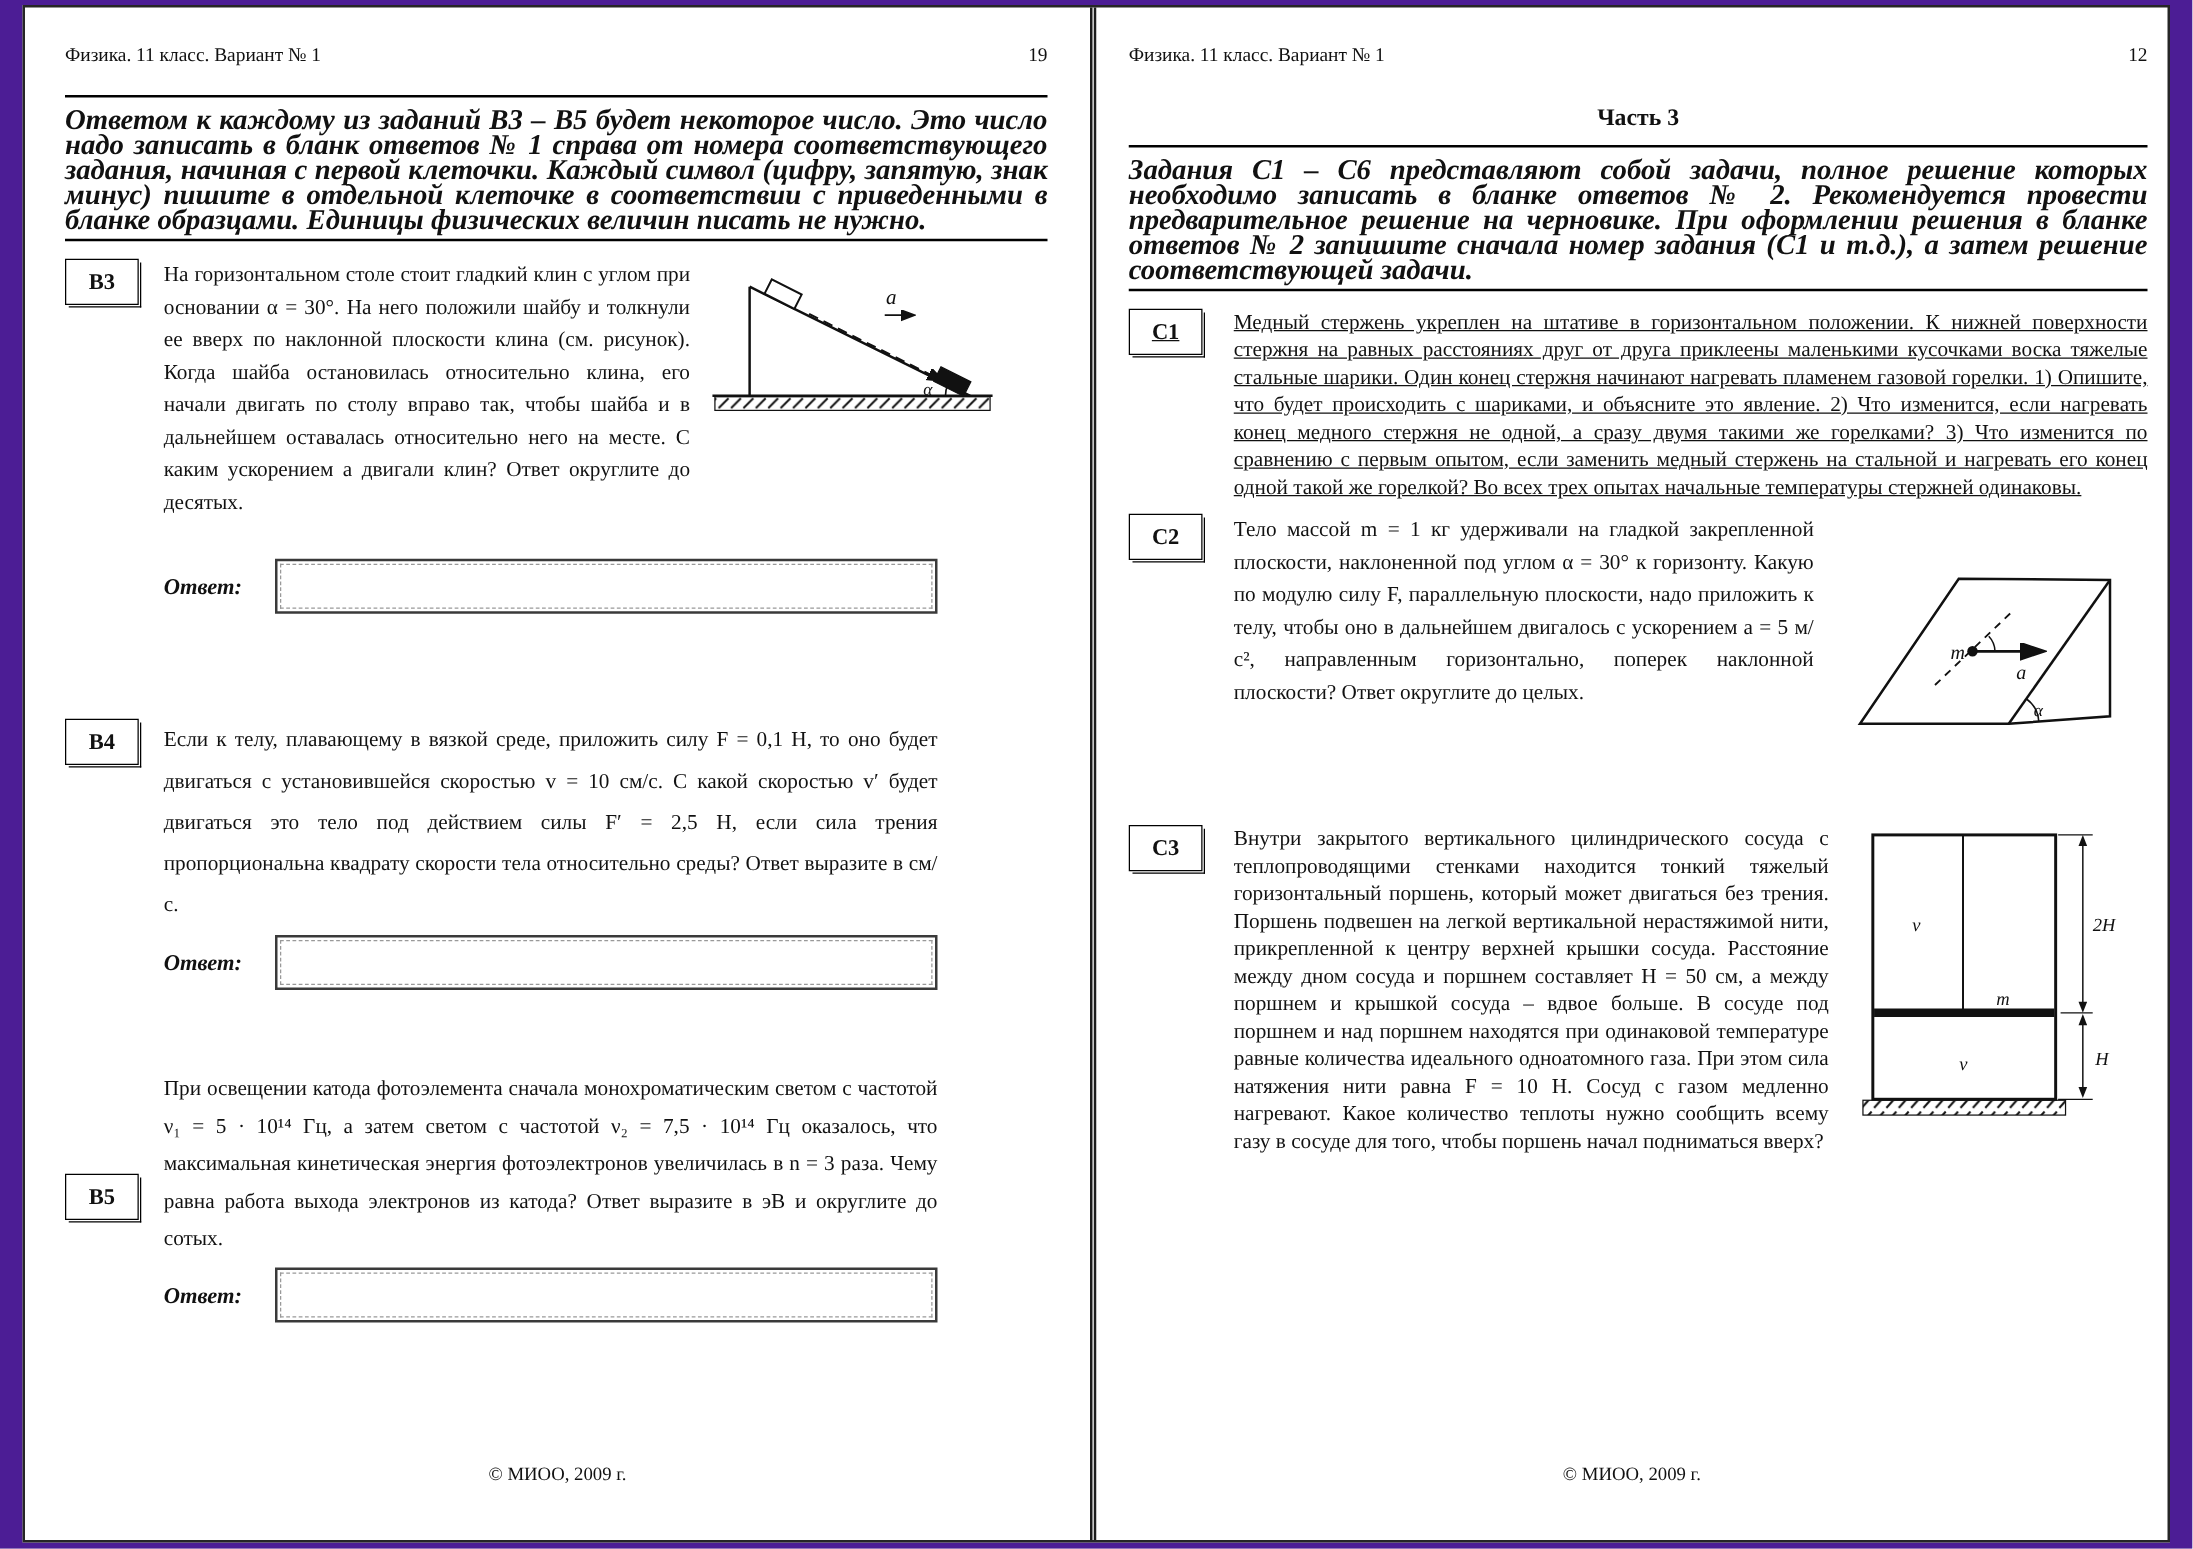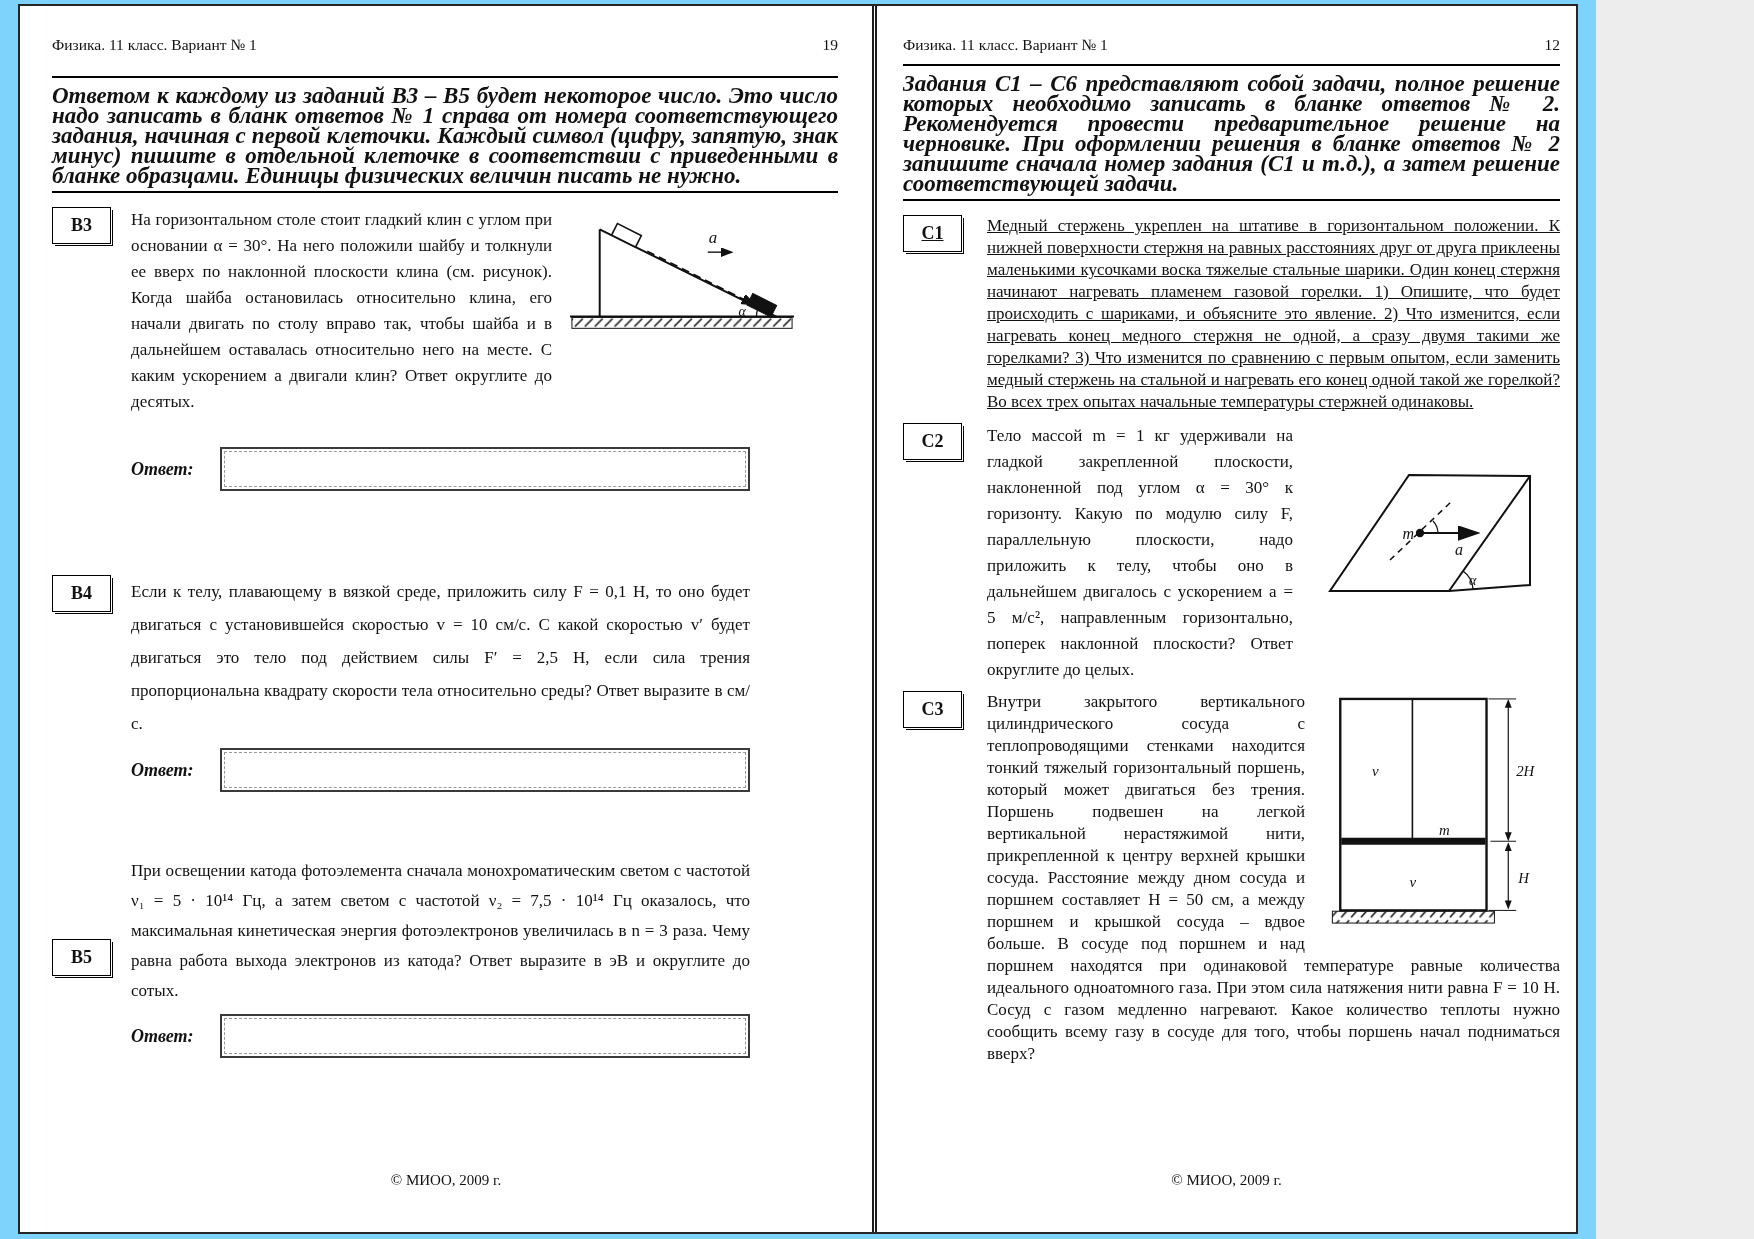--- a/index.html
+++ b/index.html
@@ -1,16 +1,16 @@
 <!DOCTYPE html>
 <html><head>
 <meta charset="utf-8">
 <style>
   html,body{margin:0;padding:0;background:#ededed;}
-  .frame{position:relative;width:1596px;height:1239px;background:#7dd3fc;font-family:"Liberation Serif","DejaVu Serif",serif;color:#111;}
+  .frame{position:relative;width:1754px;height:1239px;background:#4c1d95;font-family:"Liberation Serif","DejaVu Serif",serif;color:#111;}
   .spread{position:absolute;left:18px;top:4px;right:18px;bottom:5px;background:#fff;border:2px solid #262626;display:flex;}
   .page{position:relative;height:100%;overflow:hidden;box-sizing:border-box;}
   .page-left{width:852px;padding:0 34px 0 32px;}
   .page-right{flex:1;padding:0 16px 0 26px;}
   .divider{width:0;border-left:5px double #1c1c1c;height:100%;}
   .page-header{display:flex;justify-content:space-between;margin-top:30px;font-size:15.5px;}
   .rule{border-top:2px solid #000;height:0;}
   .rule-1{margin-top:22px;}
   .rule-2{margin-top:5px;}
   .intro{margin:8px 0 0 0;font-weight:bold;font-style:italic;font-size:23px;line-height:20px;text-align:justify;}
@@ -135,20 +135,21 @@
       <footer class="page-footer">© МИОО, 2009 г.</footer>
     </section>
 
     <div class="divider"></div>
 
     <section class="page page-right">
       <header class="page-header">
         <span>Физика. 11 класс. Вариант № 1</span>
         <span>12</span>
       </header>
+      <div class="section-title">Часть 3</div>
       <div class="rule" style="margin-top:10px"></div>
       <p class="intro">Задания С1 – С6 представляют собой задачи, полное решение которых необходимо записать в бланке ответов № 2. Рекомендуется провести предварительное решение на черновике. При оформлении решения в бланке ответов № 2 запишите сначала номер задания (С1 и т.д.), а затем решение соответствующей задачи.</p>
       <div class="rule rule-2"></div>
 
       <div class="task task-c1">
         <div class="task-label-box">
           <span>С1</span>
         </div>
         <div class="task-content">
           <div class="task-body body-c1">

